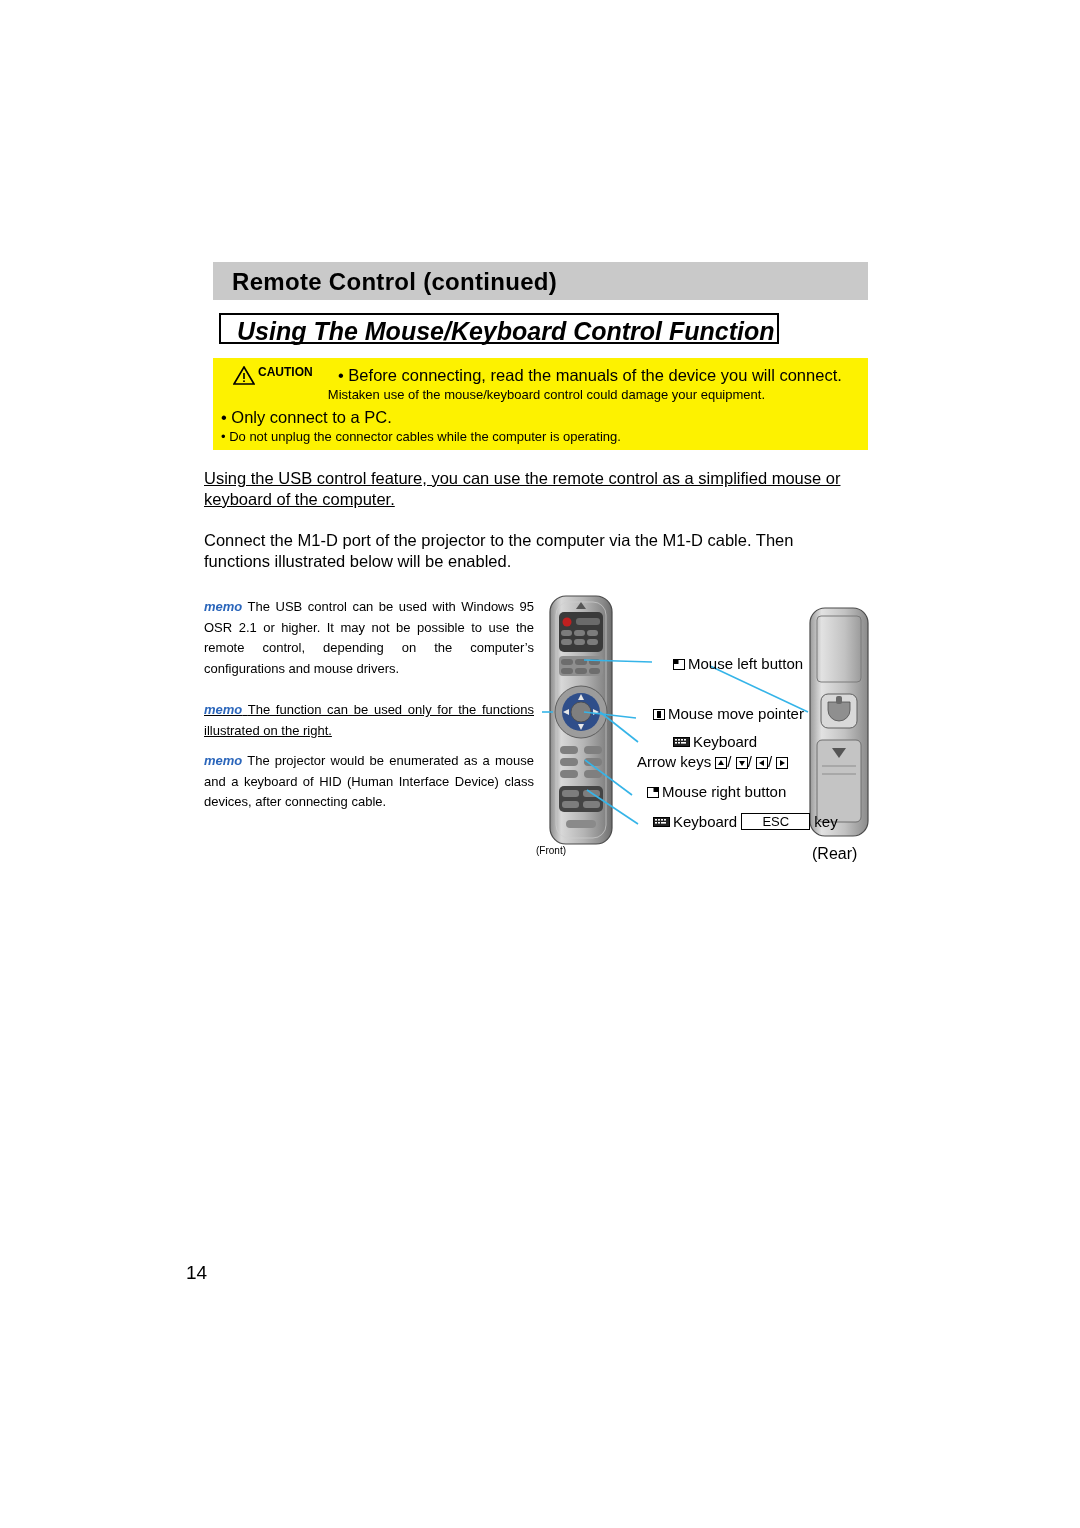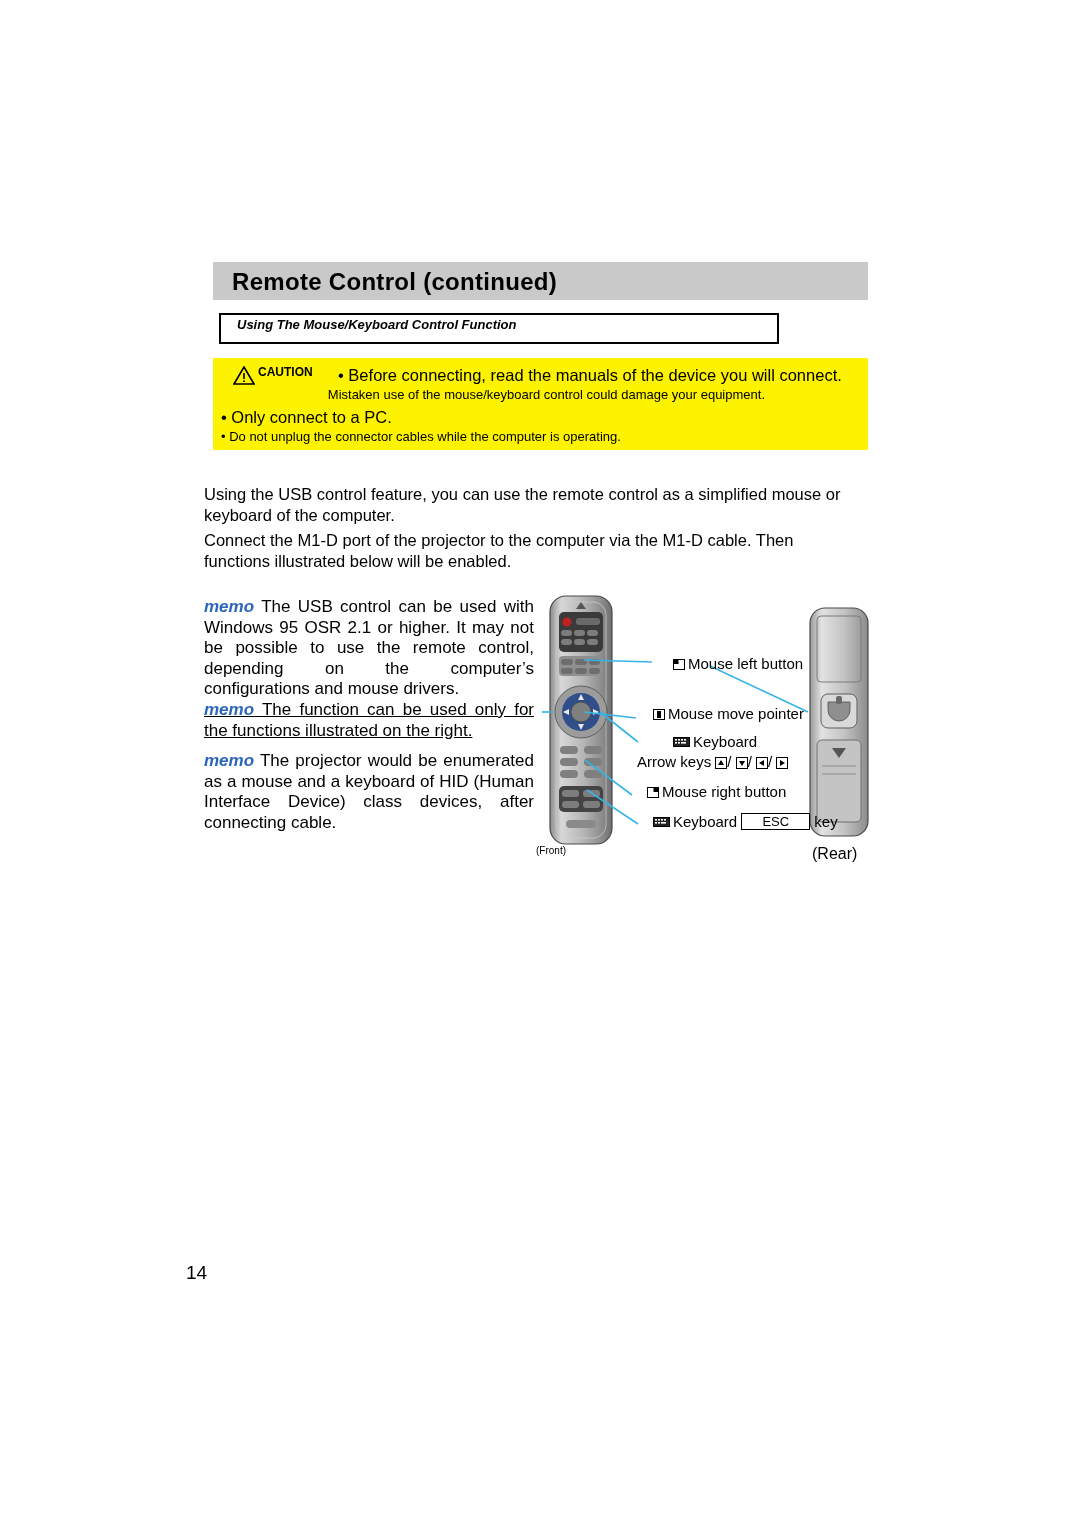--- a/index.html
+++ b/index.html
@@ -49,21 +49,21 @@
     top: 313px;
     width: 560px;
     height: 31px;
     border: 2px solid #000;
     box-sizing: border-box;
   }
   .subheading-text {
     position: absolute;
     left: 237px;
     top: 317px;
-    font-size: 13px;
+    font-size: 25px;
     font-weight: bold;
     font-style: italic;
     color: #000;
   }
 
   
   .caution-box {
     position: absolute;
     left: 213px;
     top: 358px;
@@ -115,29 +115,29 @@
     font-size: 13px;
   }
 
   
   .para {
     position: absolute;
     font-size: 16.5px;
     line-height: 21px;
     color: #000;
   }
-  #para-usb  { left: 204px; top: 484px; width: 660px; }
+  #para-usb  { left: 204px; top: 468px; width: 660px; text-decoration: underline; }
   #para-m1d  { left: 204px; top: 530px; width: 620px; }
 
   
   .memo-block {
     position: absolute;
     left: 204px;
     width: 330px;
-    font-size: 17px;
+    font-size: 13px;
     line-height: 20.5px;
     text-align: justify;
     color: #000;
   }
   #memo1 { top: 597px; }
   #memo2 { top: 700px; text-decoration: underline; }
   #memo3 { top: 751px; }
   .memo-label {
     font-weight: bold;
     font-style: italic;

